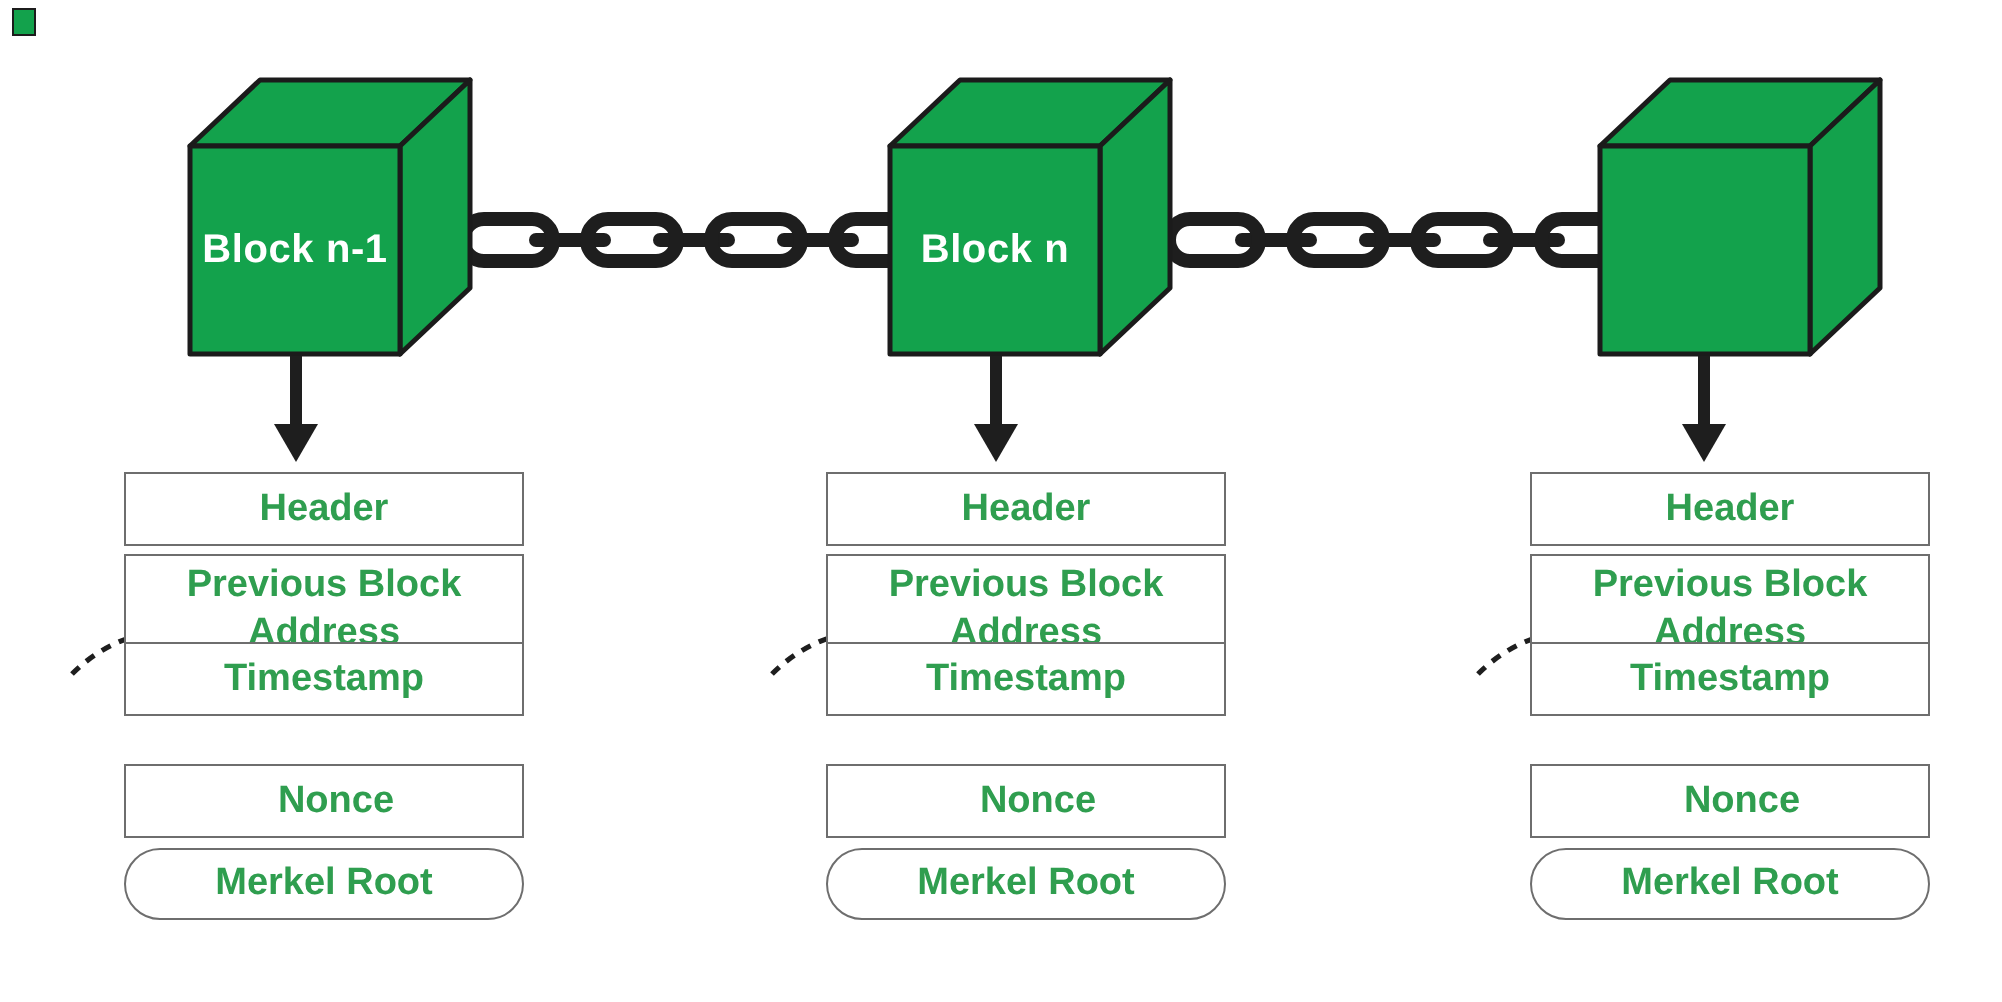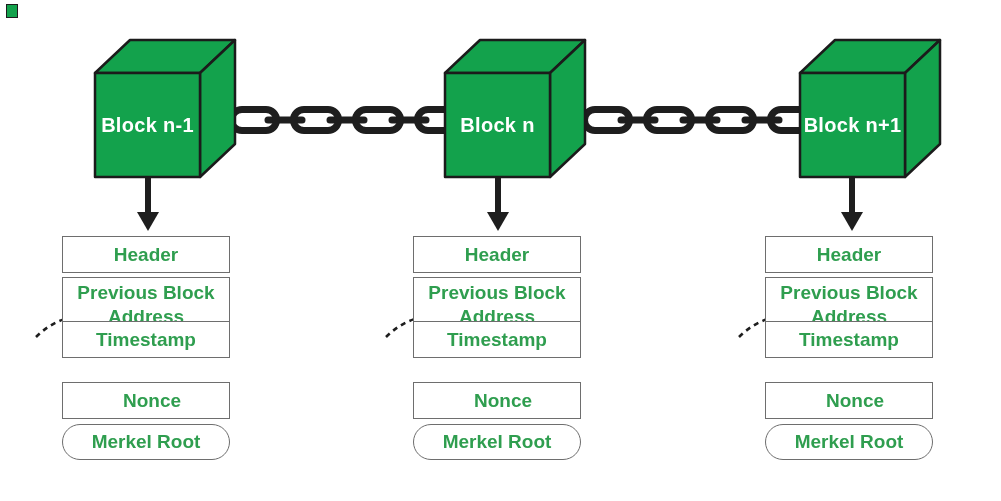--- a/index.html
+++ b/index.html
@@ -18,21 +18,21 @@
   .cube-label{
     position:absolute;width:105px;height:104px;
     display:flex;align-items:center;justify-content:center;
     color:#ffffff;font-size:20px;font-weight:700;
     white-space:nowrap;letter-spacing:.3px;
   }
   .cube-label.c1{left:95px;top:73px;}
   .cube-label.c2{left:445px;top:73px;}
   .cube-label.c3{left:800px;top:73px;}
   .field-box{
-    position:absolute;width:168px;box-sizing:border-box;
+    position:absolute;width:200px;box-sizing:border-box;
     background:#ffffff;border:1.5px solid #6e6e6e;
     display:flex;align-items:center;justify-content:center;
     text-align:center;color:#2f9e4f;font-size:19px;font-weight:700;
     line-height:1.25;padding:0 8px;
   }
   .col1{left:62px;}
   .col2{left:413px;}
   .col3{left:765px;}
   .row0{top:236px;height:37px;}
   .row1{top:277px;height:55px;}
@@ -109,21 +109,20 @@
       <polygon points="464,313 453,320 451,310" fill="#1e1e1e"></polygon>
     </g>
     <g>
       <path d="M 739 337 Q 765 311 807 315" fill="none" stroke="#1e1e1e" stroke-width="2.6" stroke-dasharray="5 4.5"></path>
       <polygon points="817,313 806,320 804,310" fill="#1e1e1e"></polygon>
     </g>
   </svg>
 
   <div class="cube-label c1">Block n-1</div>
   <div class="cube-label c2">Block n</div>
-  <div class="cube-label c3">Block n+1</div>
 
   <div class="field-box col1 row0">Header</div>
   <div class="field-box col1 row1">Previous Block Address</div>
   <div class="field-box col1 row2">Timestamp</div>
   <div class="field-box col1 row3">Nonce</div>
   <div class="field-box col1 row4">Merkel Root</div>
 
   <div class="field-box col2 row0">Header</div>
   <div class="field-box col2 row1">Previous Block Address</div>
   <div class="field-box col2 row2">Timestamp</div>

